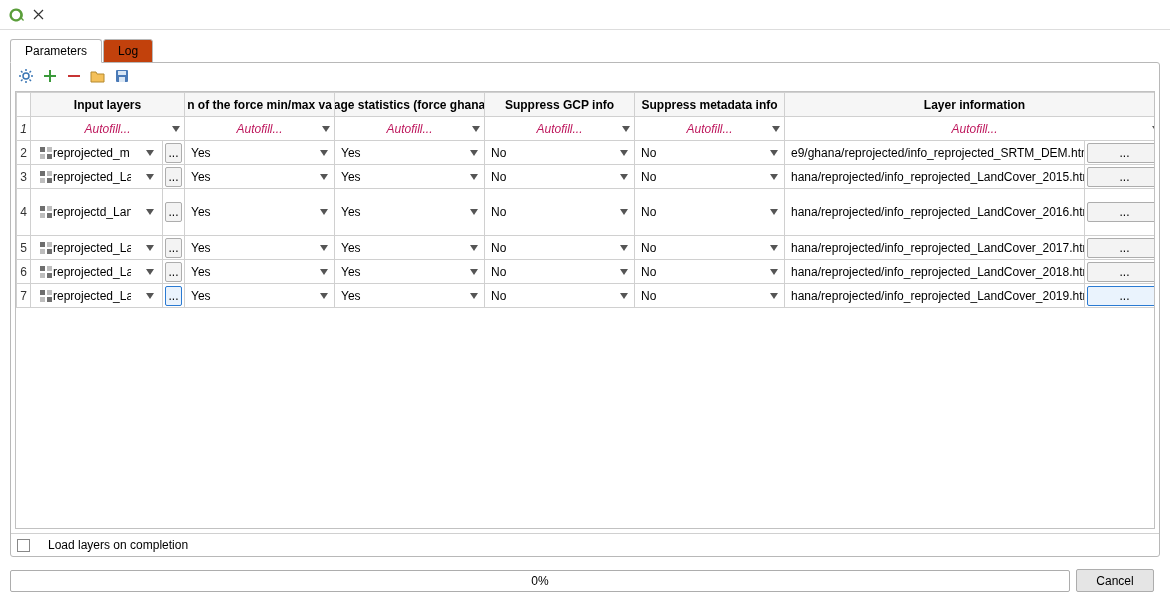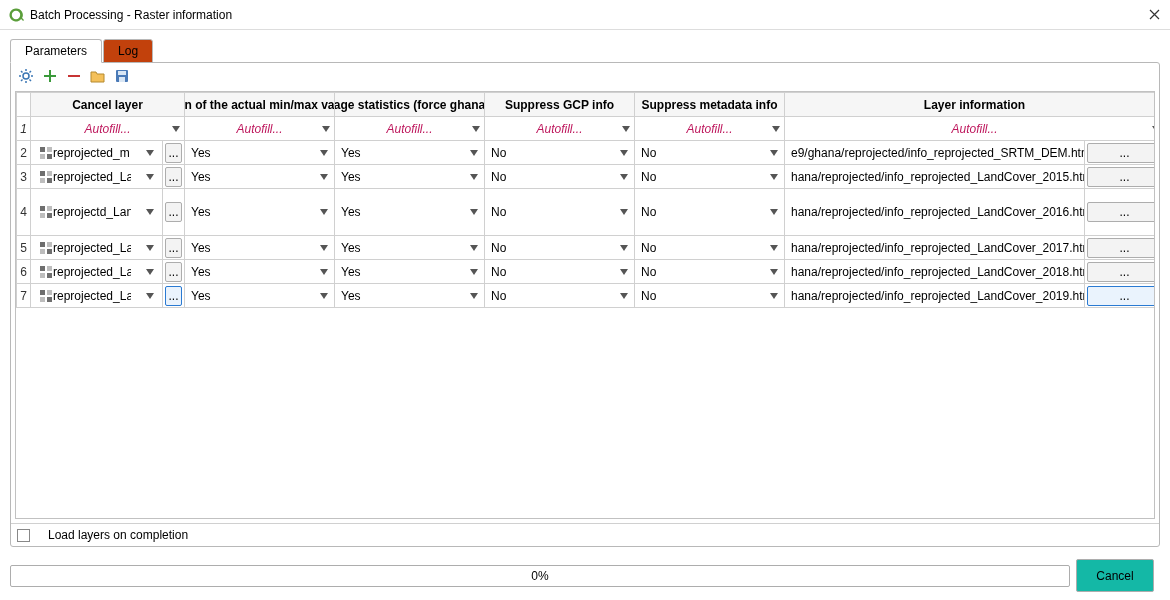--- a/index.html
+++ b/index.html
@@ -30,21 +30,21 @@
 .combo .dd { position:absolute; right:6px; top:50%; transform:translateY(-50%); }
 .elide { overflow:hidden; white-space:nowrap; text-overflow:clip; display:inline-block; }
 .browse-btn { border:1px solid #adadad; background:#f3f3f3; width: calc(100% - 4px); margin:1px 2px; height:20px; display:flex; align-items:center; justify-content:center; cursor:pointer; border-radius:2px; }
 .browse-btn.sel { border:1px solid #2a7ad2; background:#eaf3fd; }
 .path-cell { font-family: "Segoe UI", sans-serif; direction: ltr; text-align:left; padding-left:6px; overflow:hidden; }
 .path-inner { display:block; overflow:hidden; white-space:nowrap; }
 .check-row { display:flex; align-items:center; gap:18px; padding:4px 6px; border-top:1px solid #d0d0d0; }
 .checkbox { width:13px; height:13px; border:1px solid #888; background:#fff; }
 .footer { padding: 6px 10px 8px 10px; }
 .progress { width: calc(100% - 90px); display:inline-block; height:22px; border:1px solid #adadad; border-radius:2px; text-align:center; line-height:20px; margin-right:6px; vertical-align:middle; }
-.btn { display:inline-flex; align-items:center; justify-content:center; height:33px; border:1px solid #adadad; background:#14b8a6; border-radius:2px; padding:0 0; cursor:pointer; min-width:72px; }
+.btn { display:inline-flex; align-items:center; justify-content:center; height:23px; border:1px solid #adadad; background:#e5e5e5; border-radius:2px; padding:0 0; cursor:pointer; min-width:72px; }
 .btn-row { display:flex; align-items:center; margin-top:8px; }
 .btn-row .left { flex:1; }
 .btn-row .btn { margin-left:6px; }
 .single-btn { height:23px; border:1px solid #adadad; background:#f3f3f3; border-radius:2px; padding:0 10px; display:inline-flex; align-items:center; cursor:pointer;}
 svg.dd { width:8px; height:6px; }
 .col-rownum { width:14px; }
 .col-minmax { width:150px; }
 .col-stats { width:150px; }
 .col-gcp { width:150px; }
 .col-meta { width:150px; }
@@ -54,21 +54,20 @@
 </style>
 </head>
 <body>
 
 <div class="titlebar">
   <span class="app-icon">
     <svg width="16" height="16" viewBox="0 0 16 16">
         <path d="M8 1.5A6.5 6.5 0 1 0 13.1 12l2 2 1-1-2-2A6.5 6.5 0 0 0 8 1.5Zm0 2.3a4.2 4.2 0 1 1 0 8.4 4.2 4.2 0 0 1 0-8.4Z" fill="#5a9e3a"></path>
       </svg>
   </span>
-  <span class="title">Batch Processing - Raster information</span>
   <span class="close">
     <svg width="11" height="11" viewBox="0 0 11 11">
         <path d="M1 1l9 9M10 1l-9 9" stroke="#333" stroke-width="1.2"></path>
       </svg>
   </span>
 </div>
 
 <div class="content">
 
   <div class="tabs">
@@ -128,24 +127,24 @@
           <col class="col-stats">
           <col class="col-gcp">
           <col class="col-meta">
           <col style="width:300px">
           <col style="width:80px">
         </colgroup>
         <thead>
           <tr>
             <th class="rownum"></th>
             <th colspan="2">
-                <div class="th-inner">Cancel layer</div>
+                <div class="th-inner">Input layers</div>
               </th>
             <th>
-                <div class="th-inner">n of the actual min/max va</div>
+                <div class="th-inner">n of the force min/max va</div>
               </th>
             <th>
                 <div class="th-inner">age statistics (force ghana</div>
               </th>
             <th>
                 <div class="th-inner">Suppress GCP info</div>
               </th>
             <th>
                 <div class="th-inner">Suppress metadata info</div>
               </th>

